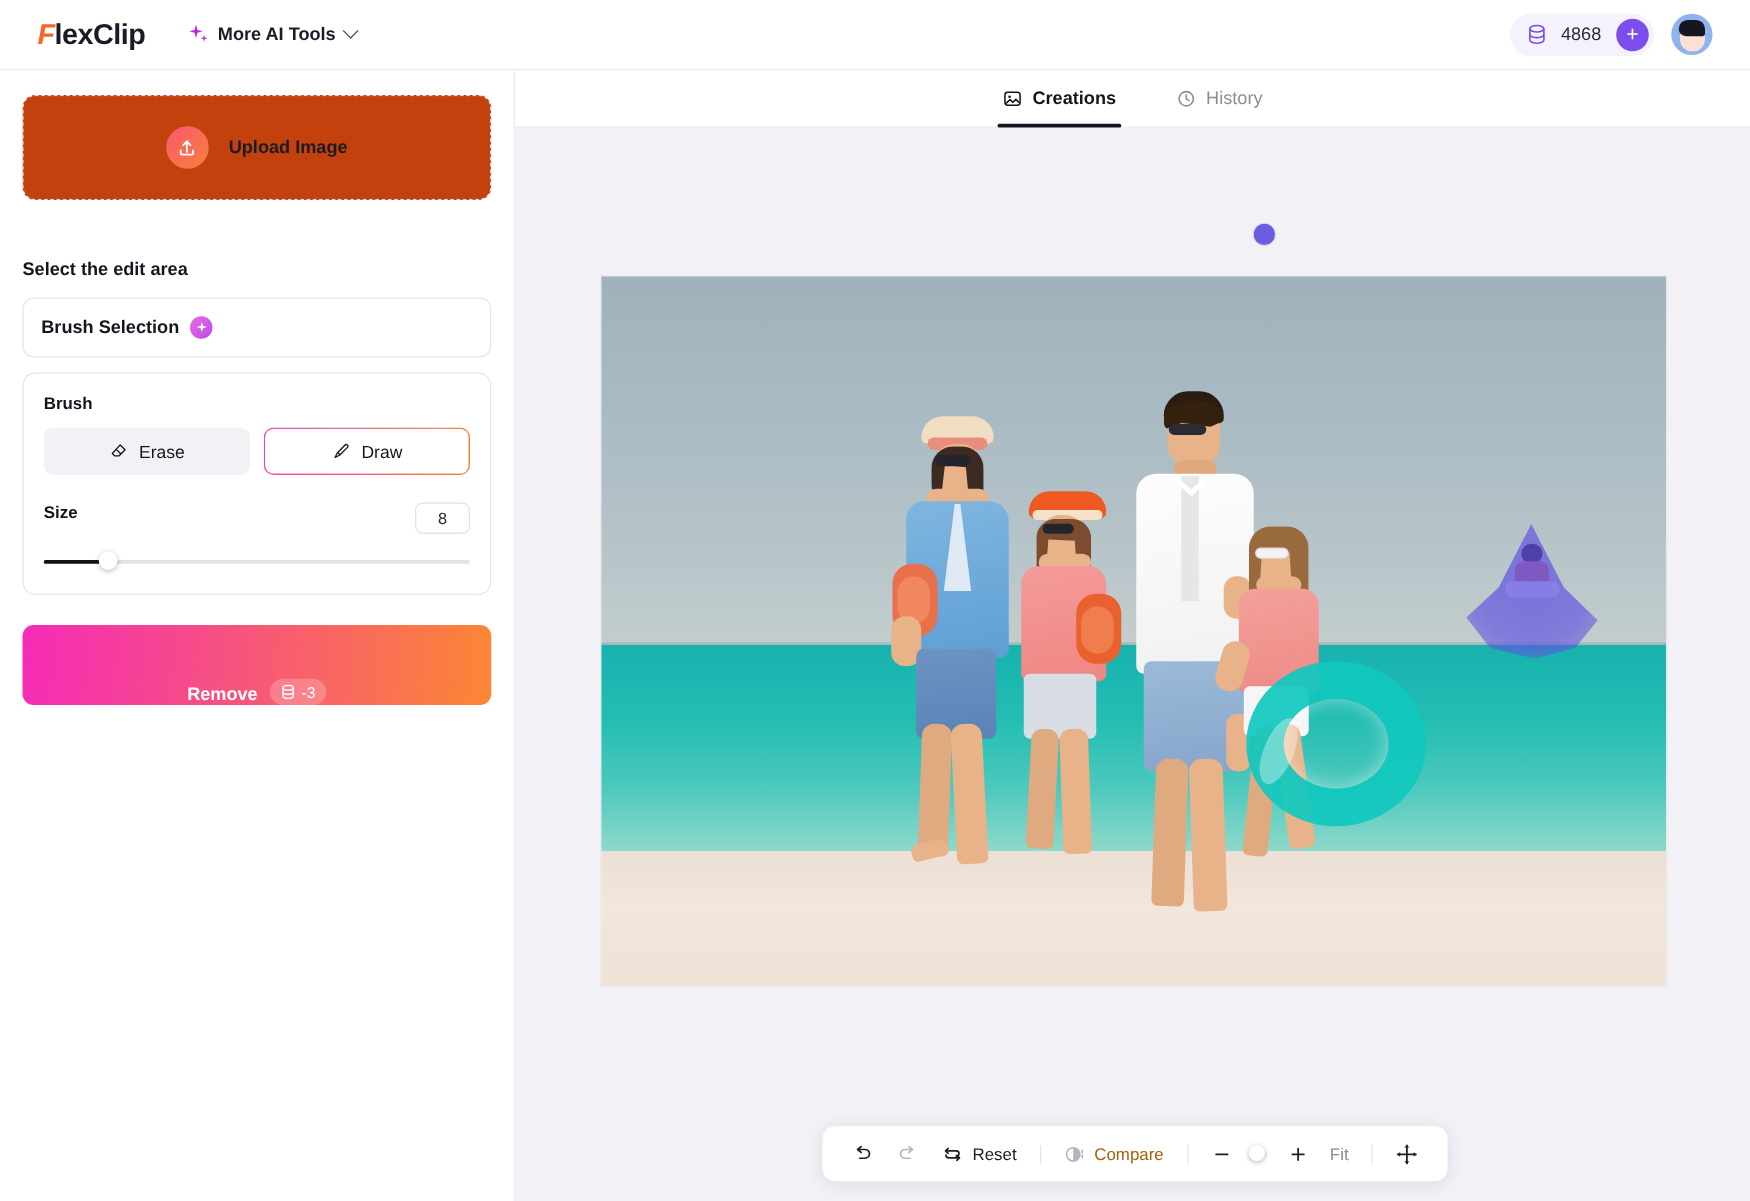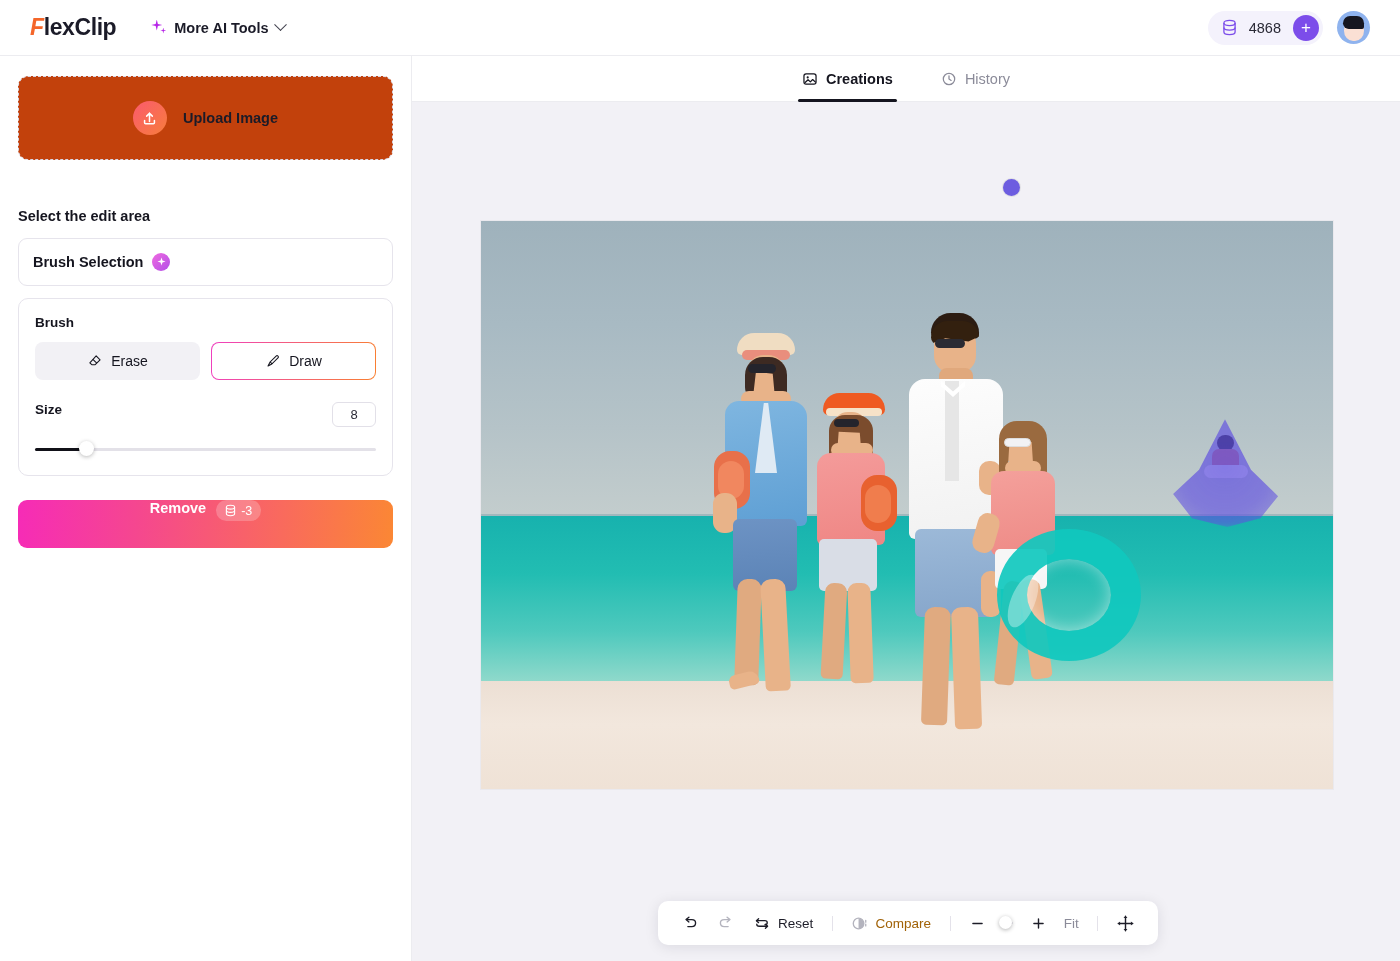--- a/index.html
+++ b/index.html
@@ -123,23 +123,23 @@
   .slider-wrap { position: relative; height: 16px; margin-top: 14px; cursor: pointer; }
   .slider-track { position: absolute; left: 0; right: 0; top: 7px; height: 2.5px; background: #e3e1e8; border-radius: 2px; }
   .slider-fill { position: absolute; left: 0; top: 7px; height: 2.5px; width: 15%; background: #111118; border-radius: 2px; }
   .slider-thumb {
     position: absolute; left: 15%; top: 0px; width: 15px; height: 15px;
     margin-left: -7px; border-radius: 50%; background: #fff;
     box-shadow: 0 1px 4px rgba(0,0,0,.28);
   }
 
   .remove-btn {
-    margin-top: 24px; height: 48px; border-radius: 9px;
+    margin-top: 24px; height: 64px; border-radius: 9px;
     background: linear-gradient(95deg,#f62bb7 0%,#f5478f 32%, #f96a5d 70%, #fb8734 100%);
-    display: flex; align-items: flex-start; justify-content: center; gap: 10px;
+    display: flex; align-items: flex-end; justify-content: center; gap: 10px;
     cursor: pointer;
   }
   .remove-label { font-size: 14.5px; font-weight: 600; color: #fff; }
   .remove-cost {
     display: flex; align-items: center; gap: 5px;
     background: rgba(255,255,255,.22); border-radius: 11px;
     height: 21px; padding: 0 9px; font-size: 12.5px; color: #fff;
   }
 
   

